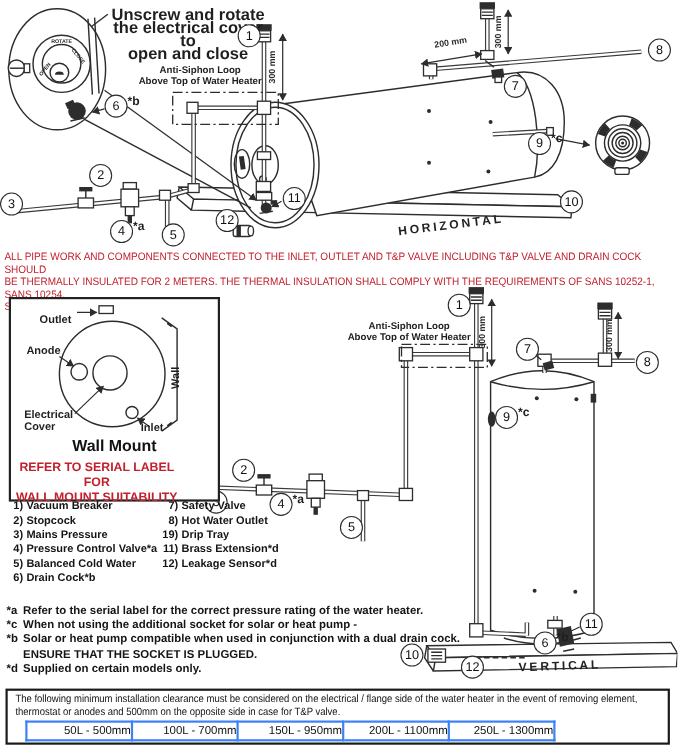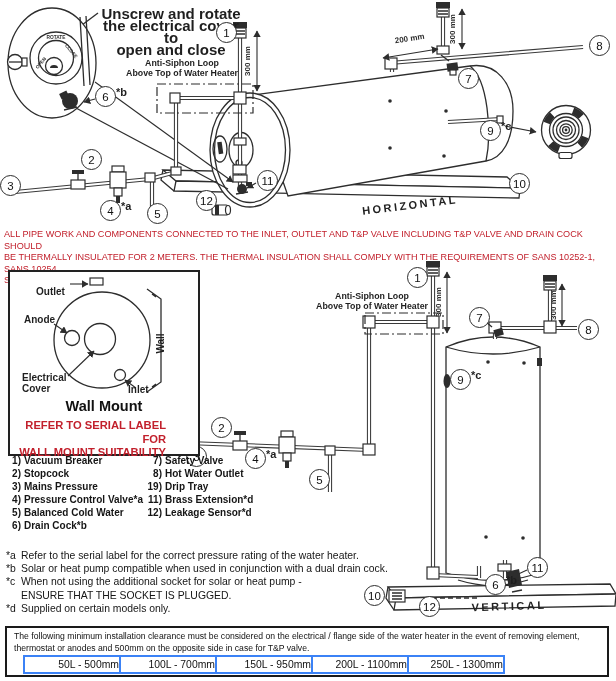--- a/index.html
+++ b/index.html
@@ -21,27 +21,27 @@
   .co{position:absolute;width:21px;height:21px;}
   .co .cc{display:flex;width:21px;height:21px;border:1.5px solid #2d2d2d;border-radius:50%;
           background:#fff;align-items:center;justify-content:center;font-size:11.5px;color:#111;box-sizing:border-box;}
   .co .cs{position:absolute;left:21px;top:0;font-weight:700;font-size:11px;white-space:nowrap;}
   .warning{position:absolute;left:4px;top:228px;width:660px;font-size:9.8px;line-height:11.6px;
            color:#c2202c;white-space:pre-line;transform:scaleX(.93);transform-origin:0 0;font-weight:500;}
   .wm-box{position:absolute;left:8px;top:270px;width:192px;height:186px;border:2px solid #222;
           box-sizing:border-box;background:#fff;}
   .wm-box .lbl{font-size:10px;}
   .wm-title{position:absolute;left:0;top:126px;width:188px;text-align:center;font-weight:700;font-size:14.5px;color:#111;}
-  .wm-warn{position:absolute;left:0;top:147px;width:156px;text-align:right;font-weight:700;font-size:11.2px;
+  .wm-warn{position:absolute;left:0;top:147px;width:156px;text-align:center;font-weight:700;font-size:11.2px;
            line-height:13.5px;color:#c2202c;white-space:pre-line;}
   .wall-label{position:absolute;left:128px;top:66px;width:44px;text-align:center;font-weight:700;font-size:10px;
               transform:rotate(-90deg);}
   .legend-col{position:absolute;top:454px;font-size:10px;font-weight:700;line-height:13.1px;color:#151515;white-space:nowrap;}
   .lnum{display:inline-block;width:17px;text-align:right;margin-right:3px;}
-  .fn{position:absolute;left:6px;top:549px;font-size:10.4px;line-height:13.2px;color:#151515;white-space:nowrap;}
+  .fn{position:absolute;left:6px;top:549px;font-size:10.4px;line-height:13.2px;color:#151515;white-space:nowrap;font-weight:bold;}
   .fnm{display:inline-block;width:15px;}
   .clr{position:absolute;left:5px;top:626px;width:604px;height:51px;border:2px solid #1a1a1a;box-sizing:border-box;background:#fff;}
   .clr-text{position:absolute;left:7px;top:2px;width:660px;font-size:9.6px;line-height:12.3px;color:#111;
             transform:scaleX(.9);transform-origin:0 0;}
   .clr-table{position:absolute;left:16px;top:27px;border-collapse:collapse;}
   .clr-table td{border:2px solid #3b82f6;width:94px;height:15px;text-align:right;font-size:10.4px;padding:0;color:#111;}
   .orient{position:absolute;font-weight:700;color:#222;letter-spacing:2.5px;font-size:11px;}
 </style>
 </head>
 <body>
@@ -375,22 +375,22 @@
 <div class="legend-col" style="left:145px;">
   <div><span class="lnum">7)</span><span>Safety Valve</span></div>
   <div><span class="lnum">8)</span><span>Hot Water Outlet</span></div>
   <div><span class="lnum">19)</span><span>Drip Tray</span></div>
   <div><span class="lnum">11)</span><span>Brass Extension*d</span></div>
   <div><span class="lnum">12)</span><span>Leakage Sensor*d</span></div>
 </div>
 
 <div class="fn">
   <div><span class="fnm">*a</span><span>Refer to the serial label for the correct pressure rating of the water heater.</span></div>
+  <div><span class="fnm">*c</span><span>When not using the additional socket for solar or heat pump -</span></div>
   <div><span class="fnm">*b</span><span>Solar or heat pump compatible when used in conjunction with a dual drain cock.</span></div>
-  <div><span class="fnm">*c</span><span>When not using the additional socket for solar or heat pump -</span></div>
   <div><span class="fnm"></span><span>ENSURE THAT THE SOCKET IS PLUGGED.</span></div>
   <div><span class="fnm">*d</span><span>Supplied on certain models only.</span></div>
 </div>
 
 <div class="clr">
   <div class="clr-text">The following minimum installation clearance must be considered on the electrical / flange side of the water heater in the event of removing element, thermostat or anodes and 500mm on the opposite side in case for T&amp;P valve.</div>
   <table class="clr-table">
     <tbody>
           <tr>
       <td>50L - 500mm</td>

